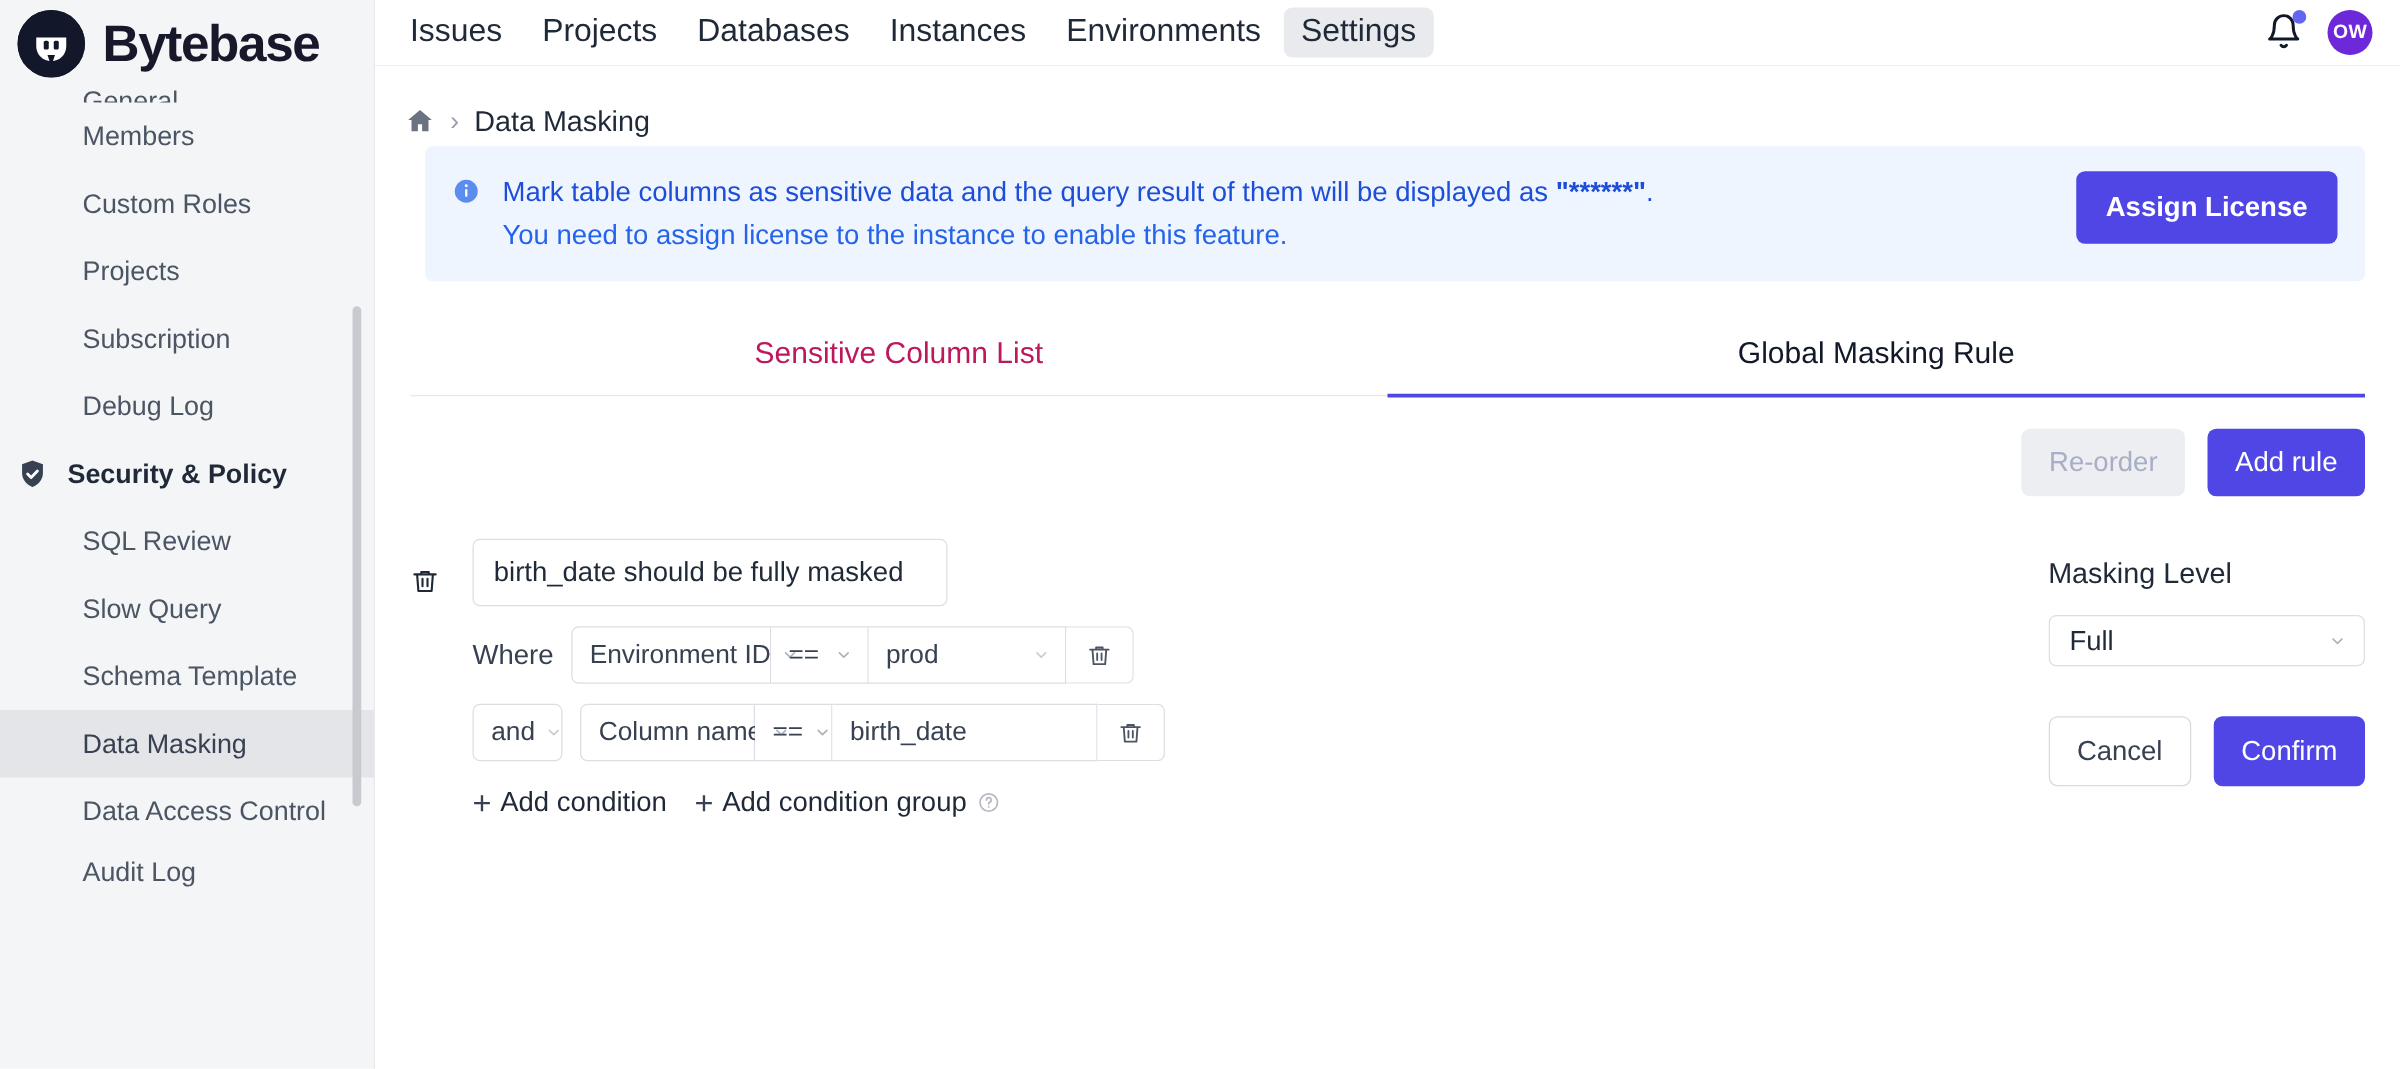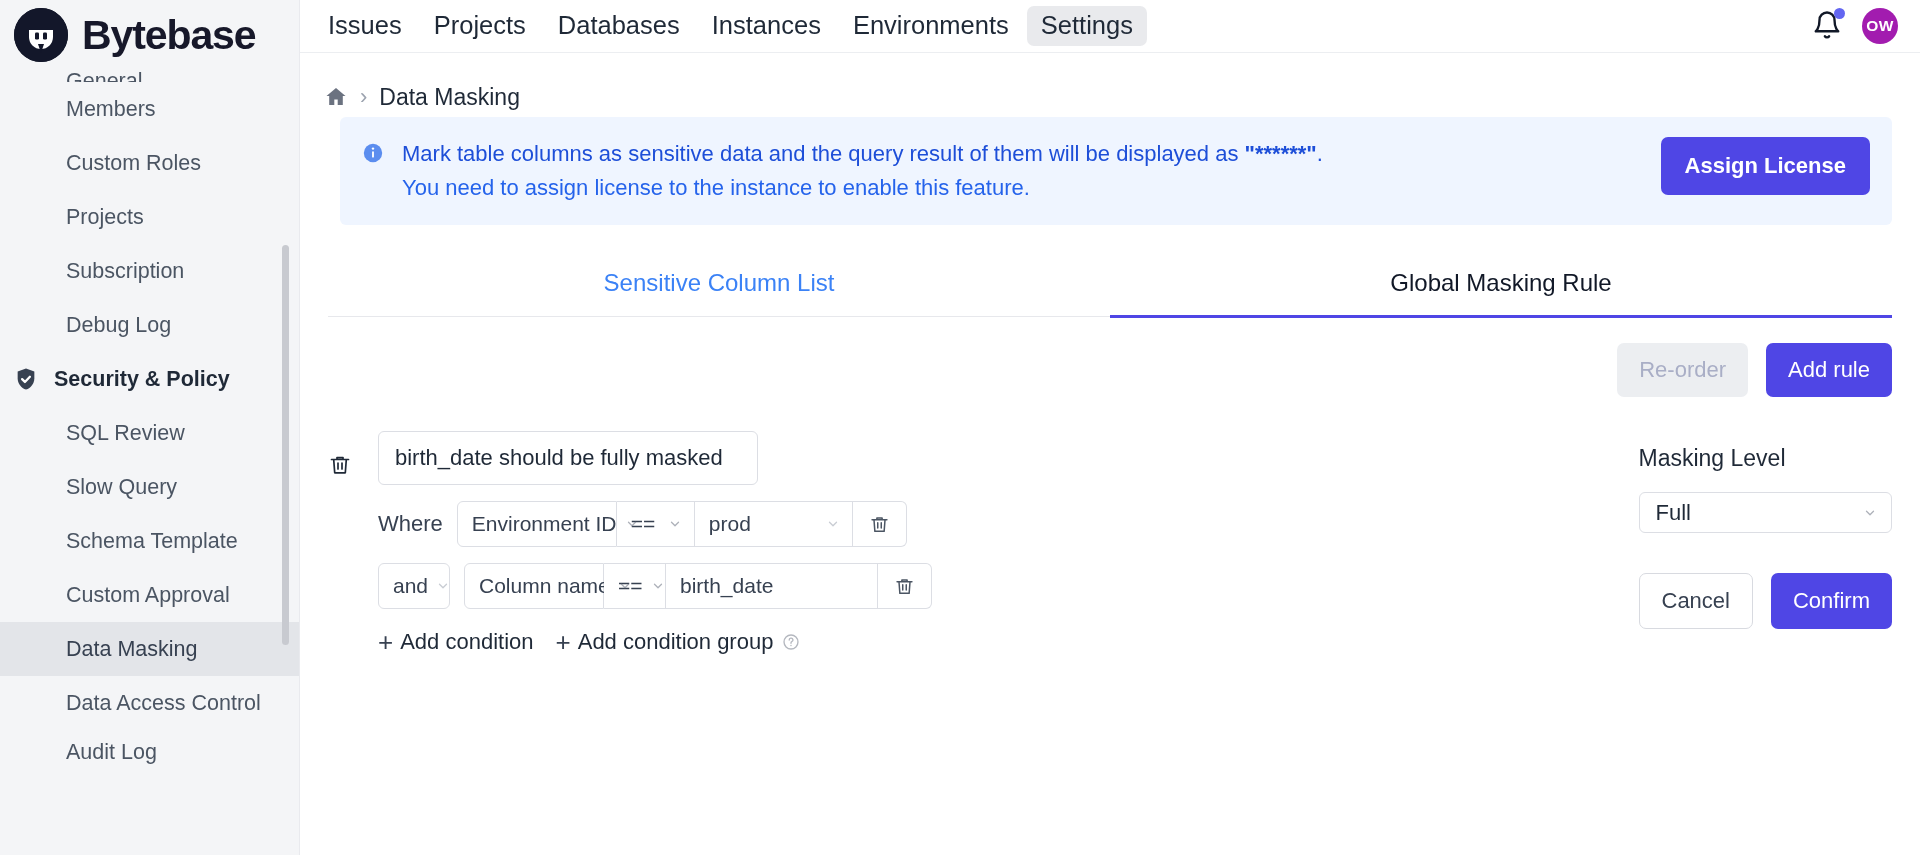--- a/index.html
+++ b/index.html
@@ -86,21 +86,21 @@
   .topbar-right {
     margin-left: auto; display: flex; align-items: center; gap: 18px;
   }
   .bell-wrap { position: relative; width: 32px; height: 32px; cursor: pointer; }
   .bell-dot {
     position: absolute; right: -1px; top: -2px; width: 11px; height: 11px;
     border-radius: 50%; background: #6366f1;
   }
   .avatar {
     width: 36px; height: 36px; border-radius: 50%;
-    background: #a21caf; color: #fff; font-size: 15.5px; font-weight: 700;
+    background: #6d28d9; color: #fff; font-size: 15.5px; font-weight: 700;
     display: flex; align-items: center; justify-content: center;
     cursor: pointer; letter-spacing: .3px;
   }
 
   .content { flex: 1; padding: 0 0 0 0; background: #fff; overflow: hidden; }
   .breadcrumb {
     display: flex; align-items: center; gap: 12px;
     padding: 26px 0 0 24px; height: 62px;
   }
   .bc-sep { color: #9ca3af; font-size: 22px; line-height: 1; }
@@ -126,21 +126,21 @@
     background: #4f46e5; color: #fff; font-size: 22px; font-weight: 700;
     border: none; border-radius: 7px; padding: 16px 24px; cursor: pointer;
     white-space: nowrap; font-family: inherit;
   }
 
   
   .tabs {
     display: flex; margin-top: 30px; border-bottom: 1px solid #e7e8ec;
   }
   .tab {
-    flex: 1; text-align: center; font-size: 24px; color: #3b82f6;
+    flex: 1; text-align: center; font-size: 24px; color: #be185d;
     padding: 14px 0 18px 0; cursor: pointer;
     border-bottom: 3px solid transparent; margin-bottom: -2px;
   }
   .tab.active { color: #111827; border-bottom-color: #4f46e5; }
 
   
   .rule-toolbar {
     display: flex; justify-content: flex-end; align-items: center;
     gap: 18px; margin-top: 26px;
   }
@@ -265,23 +265,20 @@
             <span class="nav-label">Security &amp; Policy</span>
           </div>
           <div class="nav-row">
             <span class="nav-label">SQL Review</span>
           </div>
           <div class="nav-row">
             <span class="nav-label">Slow Query</span>
           </div>
           <div class="nav-row">
             <span class="nav-label">Schema Template</span>
-          </div>
-          <div class="nav-row">
-            <span class="nav-label">Custom Approval</span>
           </div>
           <div class="nav-row active">
             <span class="nav-label">Data Masking</span>
           </div>
           <div class="nav-row">
             <span class="nav-label">Data Access Control</span>
           </div>
           <div class="nav-row clipped-bottom">
             <span class="nav-label">Audit Log</span>
           </div>

